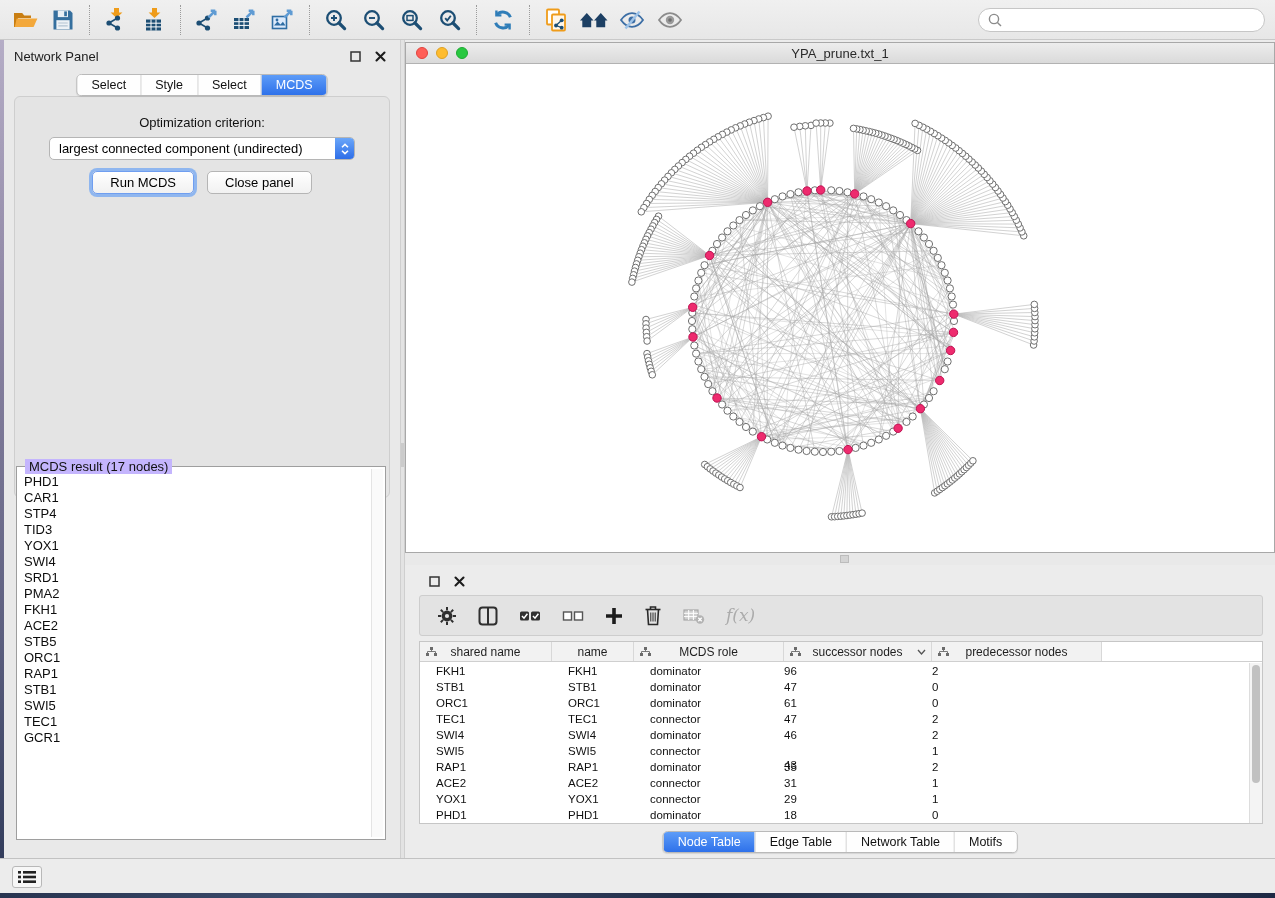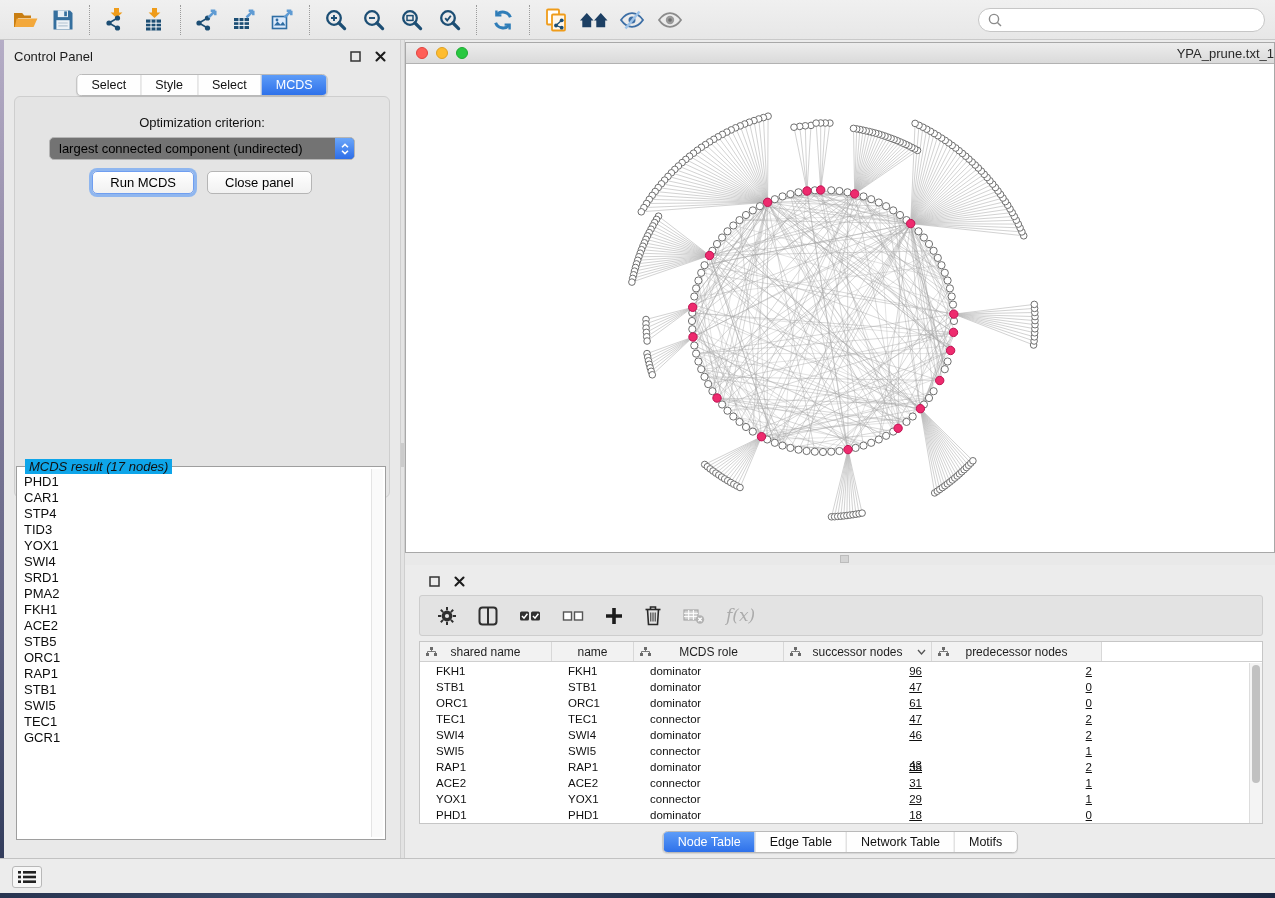--- a/index.html
+++ b/index.html
@@ -22,66 +22,66 @@
   .cp-titlebar { height:28px; display:flex; align-items:center; padding:4px 12px 0 10px; }
   .cp-title { font-size:13px; color:#1b1b1b; flex:1; }
   .wbtn { background:none; border:none; padding:2px; margin-left:10px; cursor:pointer; line-height:0; }
   .seg-tabs { display:inline-flex; background:#fff; border:1px solid #b9b9b9; border-radius:5px; overflow:hidden; box-shadow:0 1px 1px rgba(0,0,0,.10); }
   .seg-tab { font-size:12.5px; padding:3px 14px; background:#fefefe; border:none; border-left:1px solid #d4d4d4; color:#111; cursor:pointer; white-space:nowrap; }
   .seg-tab:first-child { border-left:none; }
   .seg-tab.active { background:linear-gradient(#5d9cf8,#2e71ea); color:#fff; }
   .cp-tabs { position:absolute; left:50%; transform:translateX(-50%); top:34px; z-index:2; }
   .mcds-panel { position:absolute; left:10px; right:10px; top:56px; height:402px; background:#e4e4e4; border:1px solid #cecece; border-radius:6px; }
   .opt-label { position:absolute; top:18px; width:100%; text-align:center; font-size:13px; color:#111; }
-  .select { position:absolute; left:34px; right:34px; top:40px; height:23px; display:flex; align-items:center; background:#737373; border:1px solid #b5b5b5; border-radius:5px; font-size:13px; padding-left:9px; cursor:pointer; }
+  .select { position:absolute; left:34px; right:34px; top:40px; height:23px; display:flex; align-items:center; background:#ffffff; border:1px solid #b5b5b5; border-radius:5px; font-size:13px; padding-left:9px; cursor:pointer; }
   .select-text { flex:1; overflow:hidden; white-space:nowrap; }
   .select-stepper { width:19px; height:21px; background:linear-gradient(#6aa6f9,#2e6ee8); border-radius:0 4px 4px 0; display:flex; align-items:center; justify-content:center; }
   .btn-row { position:absolute; top:74px; width:100%; display:flex; justify-content:center; gap:13px; }
   .btn { height:23px; padding:0 17px; background:linear-gradient(#ffffff,#f1f1f1); border:1px solid #b5b5b5; border-radius:5px; font-size:13px; cursor:pointer; }
   .btn.focus { box-shadow:0 0 0 3px rgba(72,143,247,.55); border-color:#6f9ef0;text-align:center; }
   .fieldset { position:absolute; left:12px; right:14px; top:426px; bottom:18px; background:#fff; border:1px solid #9e9e9e; }
-  .legend { position:absolute; top:-8px; left:8px; background:#0ea5e9; padding:0 4px; font-size:13px; color:#111;font-style:italic; }
+  .legend { position:absolute; top:-8px; left:8px; background:#c4b5fd; padding:0 4px; font-size:13px; color:#111; }
   .list { position:absolute; top:7px; left:7px; right:18px; bottom:4px; overflow:hidden; font-size:13px; line-height:16px; color:#0d0d0d; }
   .list .li { height:16px; }
   .list-scroll { position:absolute; top:2px; bottom:2px; right:2px; width:12px; background:#fafafa; border-left:1px solid #e4e4e4; }
 
   
   .vsplit { position:absolute; left:400px; top:40px; width:5px; height:818px; background:#e3e3e3; border-left:1px solid #cfcfcf; border-right:1px solid #cfcfcf; cursor:col-resize; }
   .vsplit .grip { position:absolute; top:403px; left:0; width:3px; height:24px; background:#cbcbcb; }
   .hsplit { position:absolute; left:405px; top:553px; width:870px; height:12px; background:#e9e9e9; cursor:row-resize; }
   .grip-h { position:absolute; left:50%; top:2px; width:9px; height:8px; background:#d4d4d4; border:1px solid #bcbcbc; }
 
   
   .net-window { position:absolute; left:405px; top:42px; width:870px; height:511px; border:1px solid #a8a8a8; background:#fff; }
   .net-titlebar { position:relative; height:21px; background:linear-gradient(#ededed,#dadada); border-bottom:1px solid #b2b2b2; display:flex; align-items:center; padding-left:10px; gap:8px; }
   .tl { width:12px; height:12px; border-radius:50%; z-index:2; cursor:pointer; }
   .tl.red { background:#ff5e57; border:1px solid #e0443e; }
   .tl.yellow { background:#febc2e; border:1px solid #dea123; }
   .tl.green { background:#28c840; border:1px solid #1eaa32; }
-  .net-title { position:absolute; left:0; right:0; text-align:right; font-size:13px; color:#2a2a2a; }
+  .net-title { position:absolute; left:0; right:0; text-align:center; font-size:13px; color:#2a2a2a; }
   .net-canvas { position:absolute; left:0; right:0; top:21px; bottom:0; background:#fff; overflow:hidden; }
 
   
   .table-panel { position:absolute; left:405px; top:565px; width:870px; height:293px; background:#ececec; }
   .tp-titlebar { height:26px; display:flex; align-items:center; padding:6px 12px 0 12px; }
   .tp-title { font-size:13px; color:#1b1b1b; flex:1; }
   .tp-toolbar { position:absolute; left:14px; right:12px; top:30px; height:41px; background:#e3e3e3; border:1px solid #cdcdcd; border-radius:3px; display:flex; align-items:center; gap:21px; padding-left:17px; }
   .ticon { background:none; border:none; padding:0; line-height:0; cursor:pointer; }
   .ticon.disabled { cursor:default; }
   .fx { font-family:"DejaVu Serif",serif; font-style:italic; color:#ababab; font-size:17px; line-height:1; }
   .tbl { position:absolute; left:14px; right:12px; top:76px; bottom:34px; background:#fff; border:1px solid #c6c6c6; }
   .tbl-head { display:flex; height:20px; background:#f2f2f2; border-bottom:1px solid #cfcfcf; }
   .th { position:relative; display:flex; align-items:center; justify-content:center; font-size:12px; color:#1f1f1f; border-right:1px solid #d8d8d8; flex:0 0 auto; }
   .th.fill { flex:1; border-right:none; background:#fff; }
   .th .tree { position:absolute; left:6px; top:5px; }
   .th .sort { position:absolute; right:5px; top:7px; }
   .tbl-body { position:absolute; top:21px; left:0; right:13px; bottom:0; overflow:hidden; }
   .tr { display:flex; height:16px; align-items:center; font-size:11.5px; color:#111; cursor:default; }
   .td { flex:0 0 auto; padding-left:16px; white-space:nowrap; }
-  .td.num { text-align:right; padding-left:0; padding-right:10px;text-decoration:underline; }
+  .td.num { text-align:left; padding-left:0; padding-right:10px; }
   .tbl-vscroll { position:absolute; top:21px; right:0; bottom:0; width:13px; background:#f4f4f4; border-left:1px solid #ddd; }
   .tbl-vscroll .thumb { position:absolute; top:2px; left:2px; width:8px; height:118px; background:#c1c1c1; border-radius:4px; }
   .tp-tabs { position:absolute; left:50%; transform:translateX(-50%); bottom:5px; }
 
   
   .statusbar { position:absolute; left:0; top:858px; width:1275px; height:35px; background:#ececec; border-top:1px solid #c2c2c2; }
   .sb-left { position:absolute; left:12px; top:7px; width:30px; height:22px; background:#f7f7f7; border:1px solid #b8b8b8; border-radius:3px; display:flex; align-items:center; justify-content:center; cursor:pointer; }
   .sb-mem { position:absolute; right:8px; top:6px; height:23px; background:#fdfdfd; border:1px solid #b3b3b3; border-radius:4px; display:flex; align-items:center; gap:6px; padding:0 10px; font-size:12px; color:#000000; cursor:pointer;margin-top:40px; }
   .dot { width:11px; height:11px; border-radius:50%; background:#169a2f; }
 </style>
@@ -237,21 +237,21 @@
           </svg>
       </span>
       <input placeholder="" style="">
     </div>
   </header>
 
   <div class="wall-left"></div>
 
   <section class="control-panel">
     <div class="cp-titlebar">
-      <span class="cp-title">Control Panel</span>
+      <span class="cp-title">Network Panel</span>
       <button class="wbtn"><svg width="11" height="11" viewBox="0 0 11 11">
             <rect x="1" y="1" width="9" height="9" fill="none" stroke="#333" stroke-width="1.5"></rect>
           </svg></button>
       <button class="wbtn"><svg width="11" height="11" viewBox="0 0 11 11">
             <path d="M1.5 1.5l8 8M9.5 1.5l-8 8" stroke="#1c1c1c" stroke-width="2.1" stroke-linecap="round"></path>
           </svg></button>
     </div>
     <div class="seg-tabs cp-tabs" id="ctrl-tabs">
         <button class="seg-tab">Select</button>
         <button class="seg-tab">Style</button>

